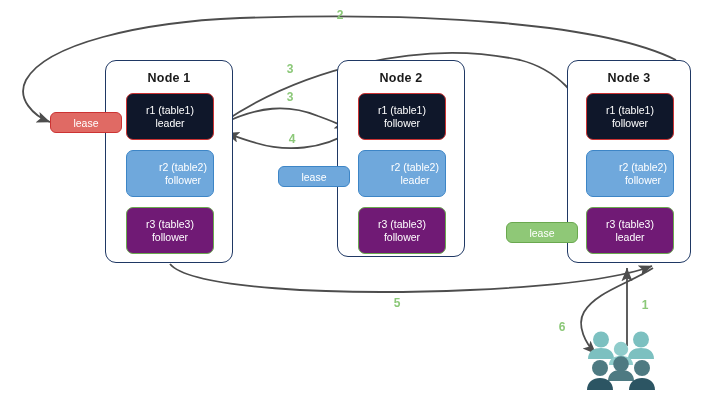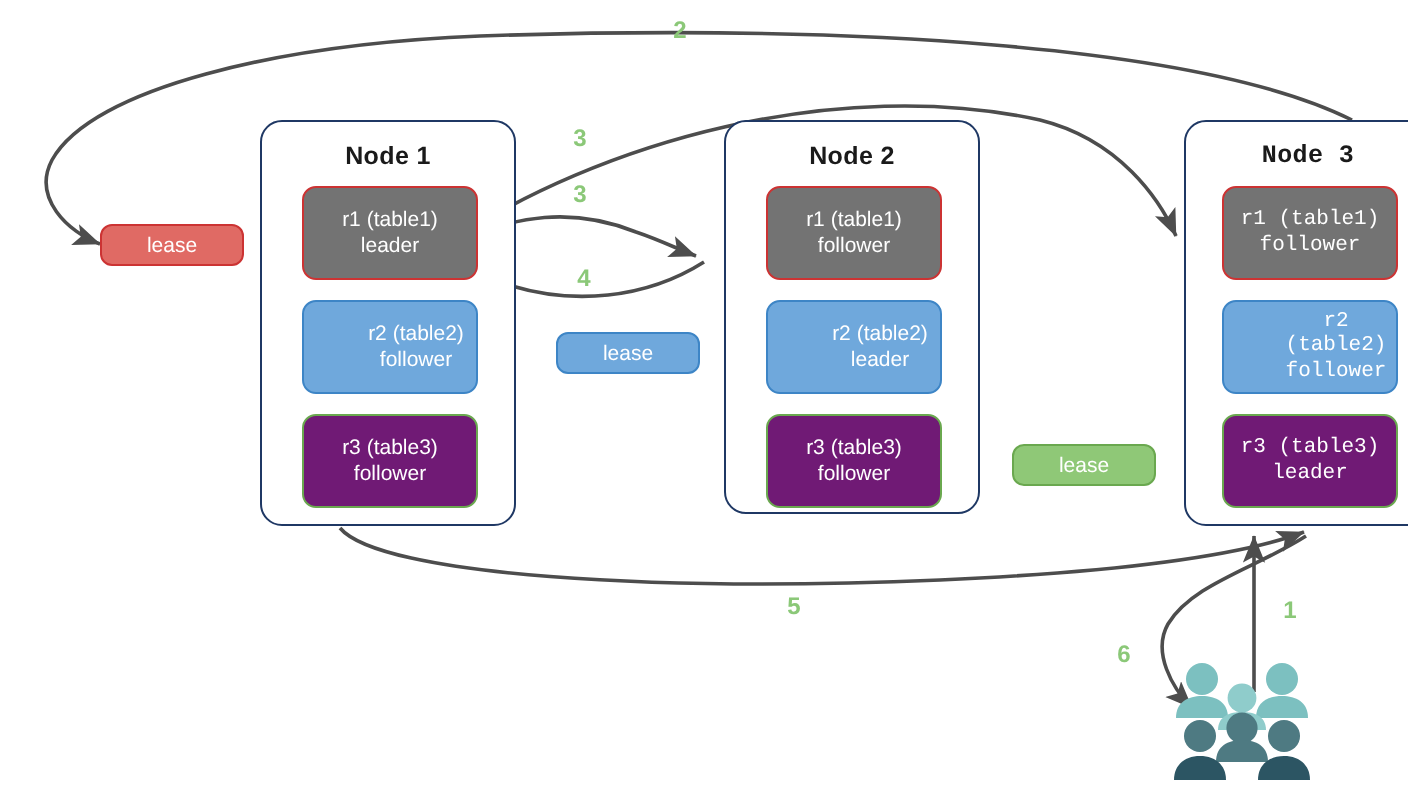--- a/index.html
+++ b/index.html
@@ -2,28 +2,28 @@
 <html><head>
 <meta charset="utf-8">
 <style>
   html,body{margin:0;padding:0;background:#ffffff;}
   body{width:704px;height:405px;position:relative;overflow:hidden;
        font-family:"Liberation Sans","DejaVu Sans",sans-serif;}
   #canvas{position:absolute;inset:0;width:704px;height:405px;}
   svg.layer{position:absolute;left:0;top:0;width:704px;height:405px;pointer-events:none;}
 
   .node-box{position:absolute;border:1.6px solid #1f3864;border-radius:11px;
-            background:#ffffff;box-sizing:border-box;margin-left:25px;}
+            background:#ffffff;box-sizing:border-box;}
   .node-title{position:absolute;left:0;right:0;top:10px;text-align:center;
               font-size:12.5px;font-weight:bold;color:#1a1a1a;letter-spacing:.2px;}
   .replica{position:absolute;left:20px;width:88px;border-radius:7px;box-sizing:border-box;
            display:flex;flex-direction:column;align-items:center;justify-content:center;
            color:#ffffff;font-size:10.5px;line-height:12.5px;text-align:center;}
   .replica span{display:block;}
-  .rep-r1{background:#737373;border:1.4px solid #cc3333;}
+  .rep-r1{background:#0f172a;border:1.4px solid #cc3333;}
   .rep-r2{background:#6fa8dc;border:1.4px solid #3d85c6;padding-left:26px;}
   .rep-r3{background:#701a75;border:1.4px solid #6aa84f;}
 
   .lease{position:absolute;width:72px;height:21px;border-radius:6px;box-sizing:border-box;
          display:flex;align-items:center;justify-content:center;
          color:#ffffff;font-size:10.5px;}
   .lease-red{background:#e06a64;border:1.4px solid #cc3333;}
   .lease-blue{background:#6fa8dc;border:1.4px solid #3d85c6;}
   .lease-green{background:#8fc877;border:1.4px solid #6aa84f;}
 
@@ -84,21 +84,21 @@
     <div class="replica rep-r2" style="top:89px;height:47px;">
       <span>r2 (table2)</span>
       <span>leader</span>
     </div>
     <div class="replica rep-r3" style="top:146px;height:47px;">
       <span>r3 (table3)</span>
       <span>follower</span>
     </div>
   </div>
 
-  <div class="node-box" style="left:567px;top:60px;width:124px;height:203px;font-family:Liberation Mono, monospace;">
+  <div class="node-box" style="left:567px;top:60px;width:124px;height:203px;">
     <div class="node-title">Node 3</div>
     <div class="replica rep-r1" style="top:32px;height:47px;left:18px;">
       <span>r1 (table1)</span>
       <span>follower</span>
     </div>
     <div class="replica rep-r2" style="top:89px;height:47px;left:18px;">
       <span>r2 (table2)</span>
       <span>follower</span>
     </div>
     <div class="replica rep-r3" style="top:146px;height:47px;left:18px;">

